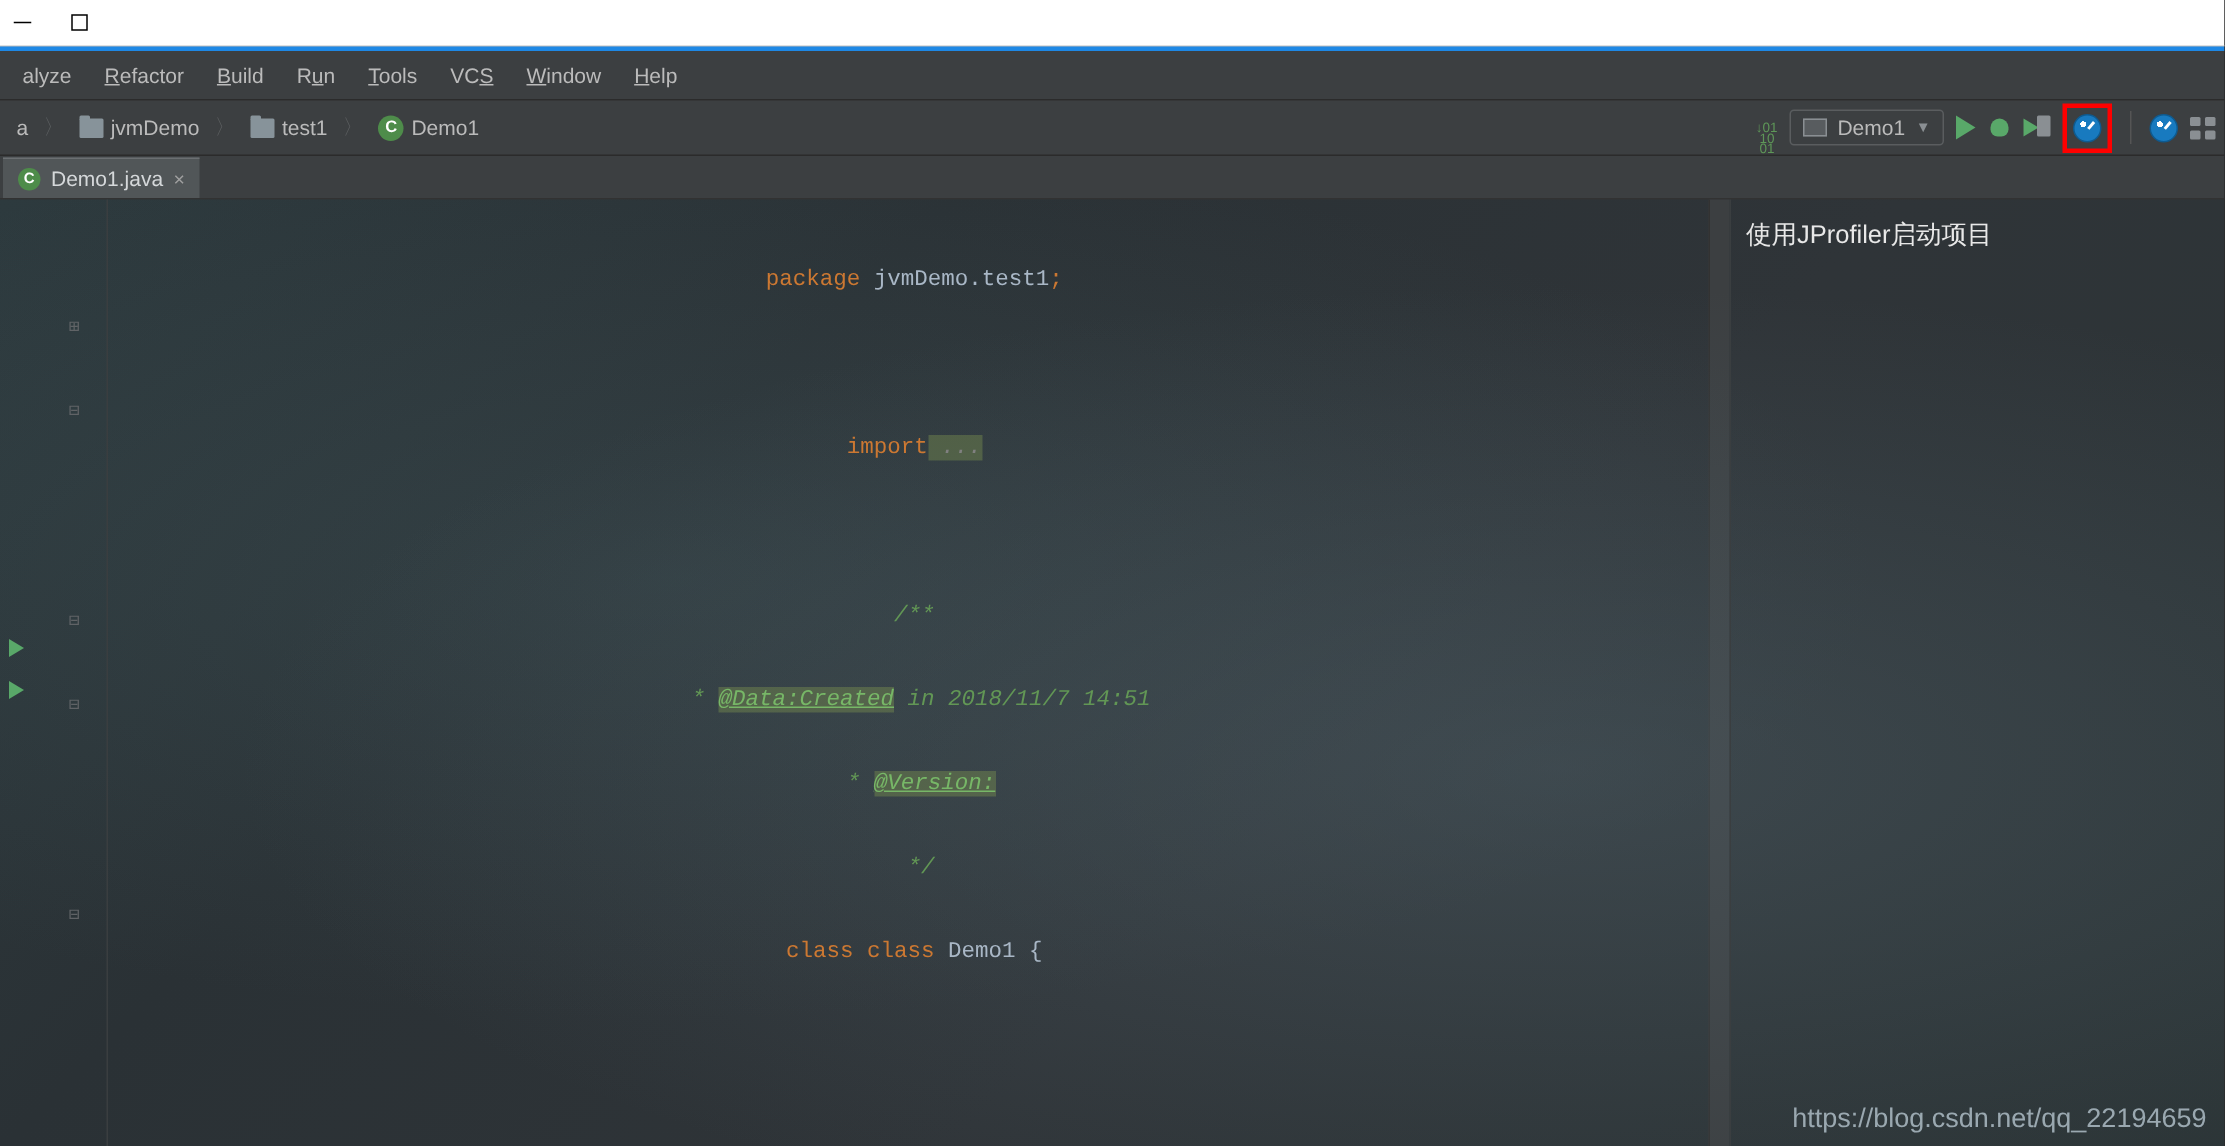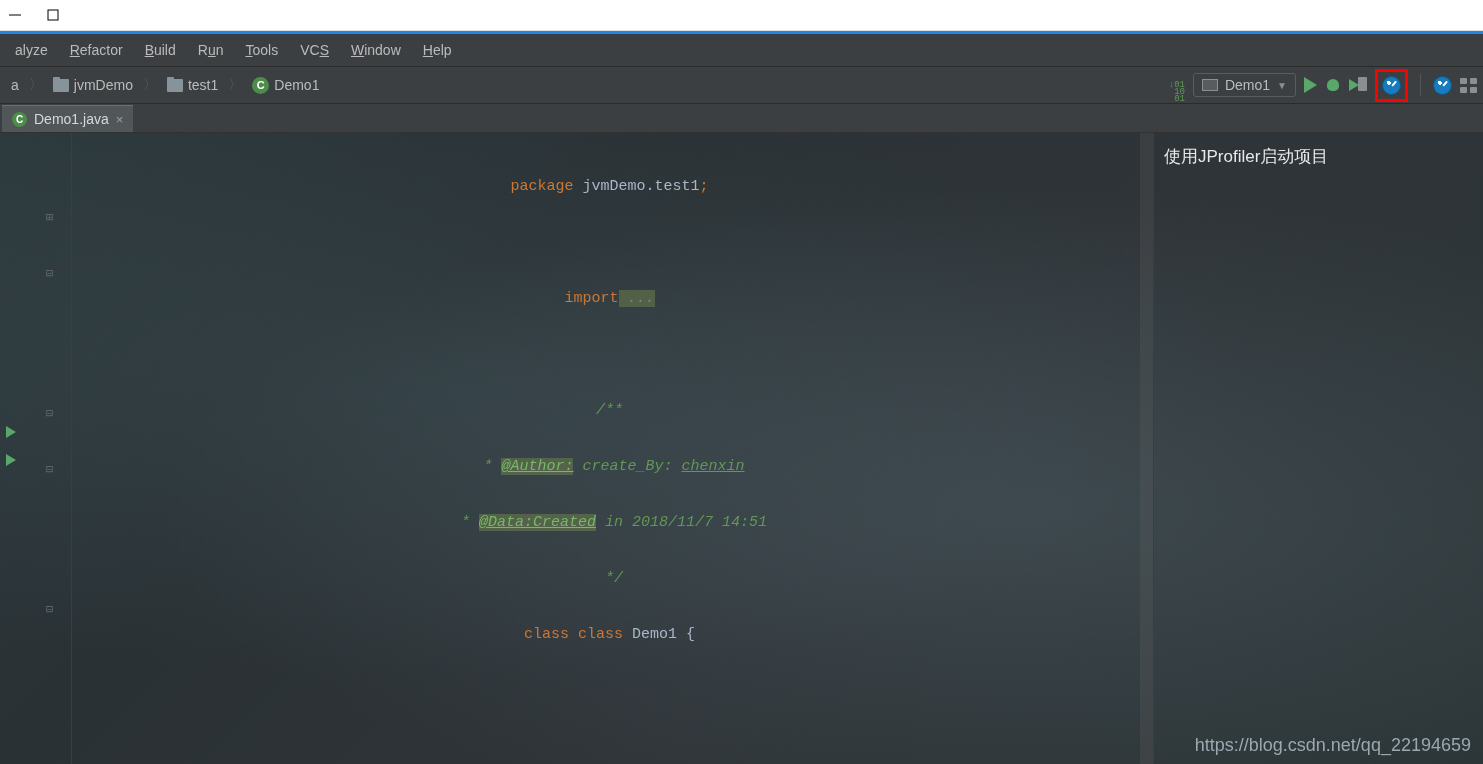--- a/index.html
+++ b/index.html
@@ -52,21 +52,21 @@
 }
 .breadcrumbs { display: flex; align-items: center; gap: 4px; font-size: 14px; color: #bbbbbb; }
 .crumb { display: flex; align-items: center; gap: 5px; padding: 2px 5px; cursor: pointer; }
 .crumb-sep { color: #5a5d5f; margin: 0 1px; }
 .folder-icon { width: 16px; height: 13px; background: #87939a; border-radius: 1px; position: relative; }
 .folder-icon::before { content:""; position:absolute; top:-2px; left:0; width:7px; height:3px; background:#87939a; border-radius:1px 1px 0 0; }
 .class-icon { width:17px; height:17px; border-radius:50%; background:#4e8c4a; display:flex; align-items:center; justify-content:center; color:#fff; font-size:11px; font-weight:bold; position:relative; }
 .class-icon::after{ content:""; position:absolute; right:-3px; bottom:-3px; border:4px solid transparent; border-left-color:#6fb76a; border-top-color:#6fb76a; width:0; height:0; transform: rotate(45deg) scale(0.7); display:none;}
 .nav-spacer { flex: 1; }
 .toolbar-right { display: flex; align-items: center; gap: 8px; }
-.binary-icon { color: #5e9758; font-size: 9px; line-height: 7px; font-family: Liberation Mono, monospace; cursor: pointer; margin-top: 14px; }
+.binary-icon { color: #5e9758; font-size: 9px; line-height: 7px; font-family: Liberation Sans, sans-serif; cursor: pointer; margin-top: 14px; }
 .run-config {
   display: flex; align-items: center; gap: 7px;
   border: 1px solid #5a5d5f; border-radius: 3px;
   padding: 3px 8px; background: #3c3f41;
   cursor: pointer;
 }
 .run-config .cfg-icon { width:16px; height:12px; border:1px solid #8a8f93; background:#585c5f; }
 .run-config .cfg-label { font-size: 14px; color: #bbbbbb; }
 .run-config .cfg-arrow { color: #8a8f93; font-size: 10px; }
 .play-icon { width:0; height:0; border-left:13px solid #59a869; border-top:8px solid transparent; border-bottom:8px solid transparent; cursor:pointer; }
@@ -271,22 +271,22 @@
       <div class="gmark">⊟</div>
     </div>
   </div>
 
   <div class="code">
 <div class="ln"><span class="kw">package</span><span class="str"> jvmDemo.test1</span><span class="kw">;</span></div>
 <div class="ln"></div>
 <div class="ln"><span class="kw">import</span><span class="comment-i ident-hl"> ...</span></div>
 <div class="ln"></div>
 <div class="ln"><span class="comment">/**</span></div>
-<div class="ln"><span class="comment"> * </span><span class="tag-hl">@Author:</span><span class="comment"> create_By: </span><span class="comment" style="text-decoration:underline;">chenxin</span></div>
 <div class="ln"><span class="comment"> * </span><span class="tag-hl">@Data:Created</span><span class="comment"> in 2018/11/7 14:51</span></div>
+<div class="ln"><span class="comment"> * </span><span class="tag-hl">@Version:</span></div>
 <div class="ln"><span class="comment"> */</span></div>
 <div class="ln"><span class="kw">class</span> <span class="kw">class</span> <span class="cls">Demo1</span> <span class="str">{</span></div>
 
 
 
 
 
 
 
   </div>

